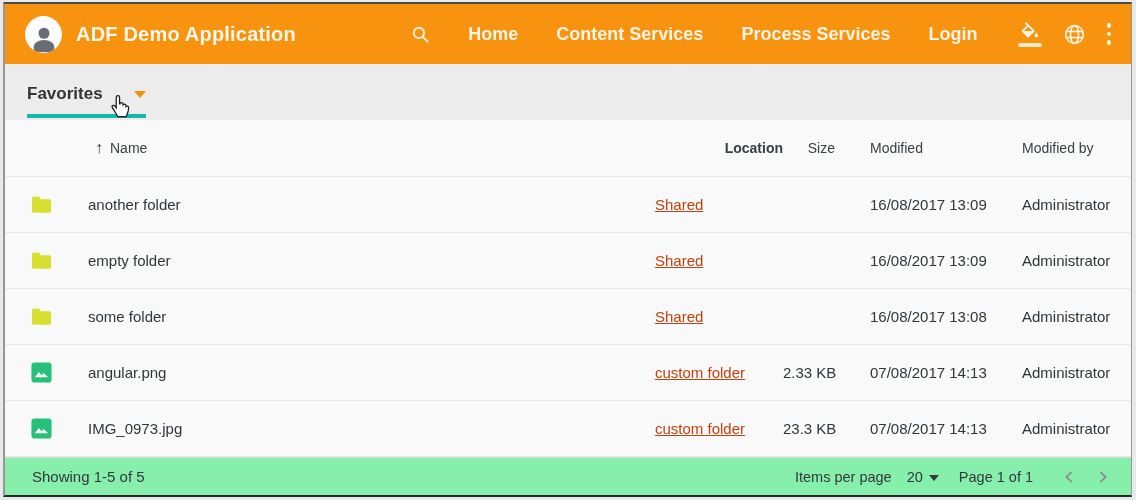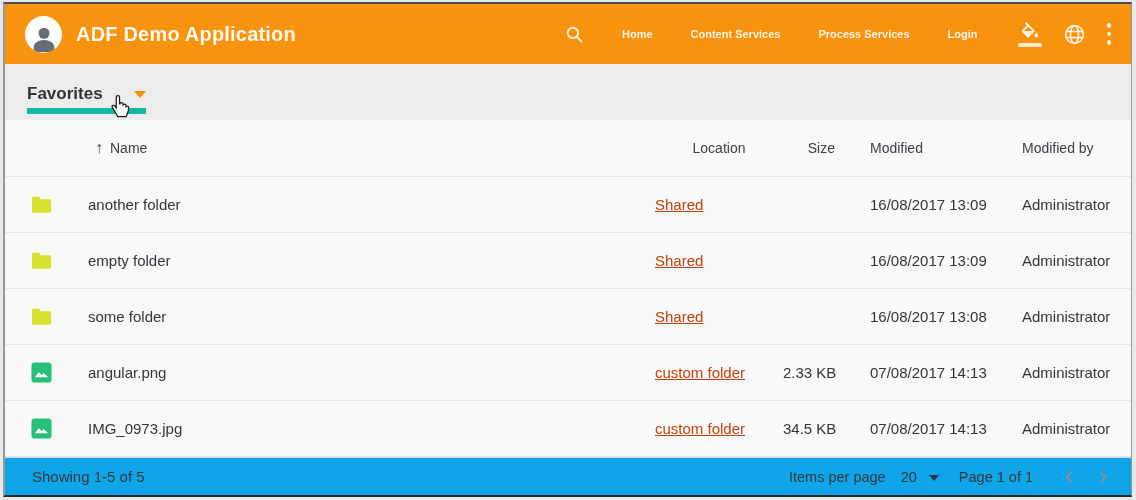--- a/index.html
+++ b/index.html
@@ -43,42 +43,42 @@
     margin-left: 14px;
     font-size: 20px; font-weight: 700;
     color: #fef7ec; letter-spacing: 0.2px;
     white-space: nowrap;
   }
   .appbar-right {
     margin-left: auto;
     display: flex; align-items: center; gap: 38px;
   }
   .nav-link {
-    color: #fdf4e6; font-size: 11px; font-weight: 600;
+    color: #fdf4e6; font-size: 18px; font-weight: 600;
     text-decoration: none; white-space: nowrap; cursor: pointer;
   }
   .icon-btn { display: flex; align-items: center; justify-content: center; cursor: pointer; }
   .header-icons { display: flex; align-items: center; gap: 21px; margin-left: 2px; }
   .bucket-wrap { display: flex; flex-direction: column; align-items: center; gap: 2px; }
   .bucket-underline { width: 24px; height: 4px; background: #fdeacb; border-radius: 2px; }
   .dots { display: flex; flex-direction: column; gap: 4px; }
   .dots i { width: 4.5px; height: 4.5px; border-radius: 50%; background: #fdf4e6; display: block; }
 
   
   .fav-band {
     height: 56px; flex: 0 0 56px;
     background: #ececec;
     position: relative;
   }
   .fav-tab {
     position: absolute; left: 22px; top: 20px;
     width: 119px;
     display: flex; align-items: center;
-    padding-bottom: 4px;
-    border-bottom: 6px solid #14b8a6;
+    padding-bottom: 10px;
+    border-bottom: 4px solid #14b8a6;
     cursor: pointer;
   }
   .fav-label { font-size: 17px; font-weight: 700; color: #333; }
   .caret-down {
     margin-left: auto;
     width: 0; height: 0;
     border-left: 6px solid transparent;
     border-right: 6px solid transparent;
     border-top: 7px solid #f09203;
   }
@@ -91,43 +91,43 @@
     grid-template-columns: 56px 594px 128px 62px 164px 1fr;
     align-items: center;
     border-bottom: 1px solid #e7e7e7;
     padding-right: 10px;
   }
   .thead { height: 57px; font-size: 14px; color: #3a3f44; }
   .throw-body { height: 56px; font-size: 15px; color: #31363b; }
   .cell { white-space: nowrap; }
   .cell-namehead { padding-left: 34px; display: flex; align-items: center; gap: 7px; }
   .sort-arrow { font-size: 16px; color: #3a3f44; }
-  .cell-location-head { text-align: center; }
+  .cell-location-head { text-align: right; font-weight: bold; }
   .cell-size { text-align: right; padding-right: 10px; }
   .cell-modified { padding-left: 25px; }
   .cell-modby { padding-left: 13px; }
   .cell-icon { padding-left: 25px; display: flex; align-items: center; }
   .cell-name { padding-left: 27px; }
   .loc-link { color: #c2410c; text-decoration: underline; cursor: pointer; }
   .file-icon { width: 23px; height: 23px; display: block; }
 
   
   .footer {
     flex: 1 1 auto;
-    background: #0ea5e9;
+    background: #86efac;
     border-top: 1px solid #dadada;
     display: flex; align-items: center;
     padding: 0 18px 0 27px;
     color: #33383c;
   }
   .showing { font-size: 15px; }
   .footer-right { margin-left: auto; display: flex; align-items: center; font-size: 14.5px; text-align: right; }
   .ipp-label { color: #33383c; }
   .ipp-value {
-    margin-left: 15px; display: flex; align-items: center; gap: 12px; cursor: pointer;
+    margin-left: 15px; display: flex; align-items: center; gap: 6px; cursor: pointer;
   }
   .ipp-caret {
     width: 0; height: 0;
     border-left: 5px solid transparent;
     border-right: 5px solid transparent;
     border-top: 6px solid #33383c;
     margin-top: 2px;
   }
   .page-label { margin-left: 20px; }
   .pager { display: flex; align-items: center; gap: 14px; margin-left: 26px; }
@@ -277,21 +277,21 @@
 
           <svg class="file-icon icon-image" viewBox="0 0 24 24" style="display: block;">
             <rect x="1.5" y="1.5" width="21" height="21" rx="3.5" fill="#27c079"></rect>
             <path d="M5 17l4.2-5.4 3 3.4 2-2.4L19 17z" fill="#ffffff"></path>
           </svg>
         </div>
         <div class="cell cell-name">IMG_0973.jpg</div>
         <div class="cell">
           <a class="loc-link">custom folder</a>
         </div>
-        <div class="cell cell-size">34.5 KB</div>
+        <div class="cell cell-size">23.3 KB</div>
         <div class="cell cell-modified">07/08/2017 14:13</div>
         <div class="cell cell-modby">Administrator</div>
       </div>
     </div>
     </div>
 
     <div class="footer">
       <span class="showing">Showing 1-5 of 5</span>
       <div class="footer-right">
         <span class="ipp-label">Items per page</span>

